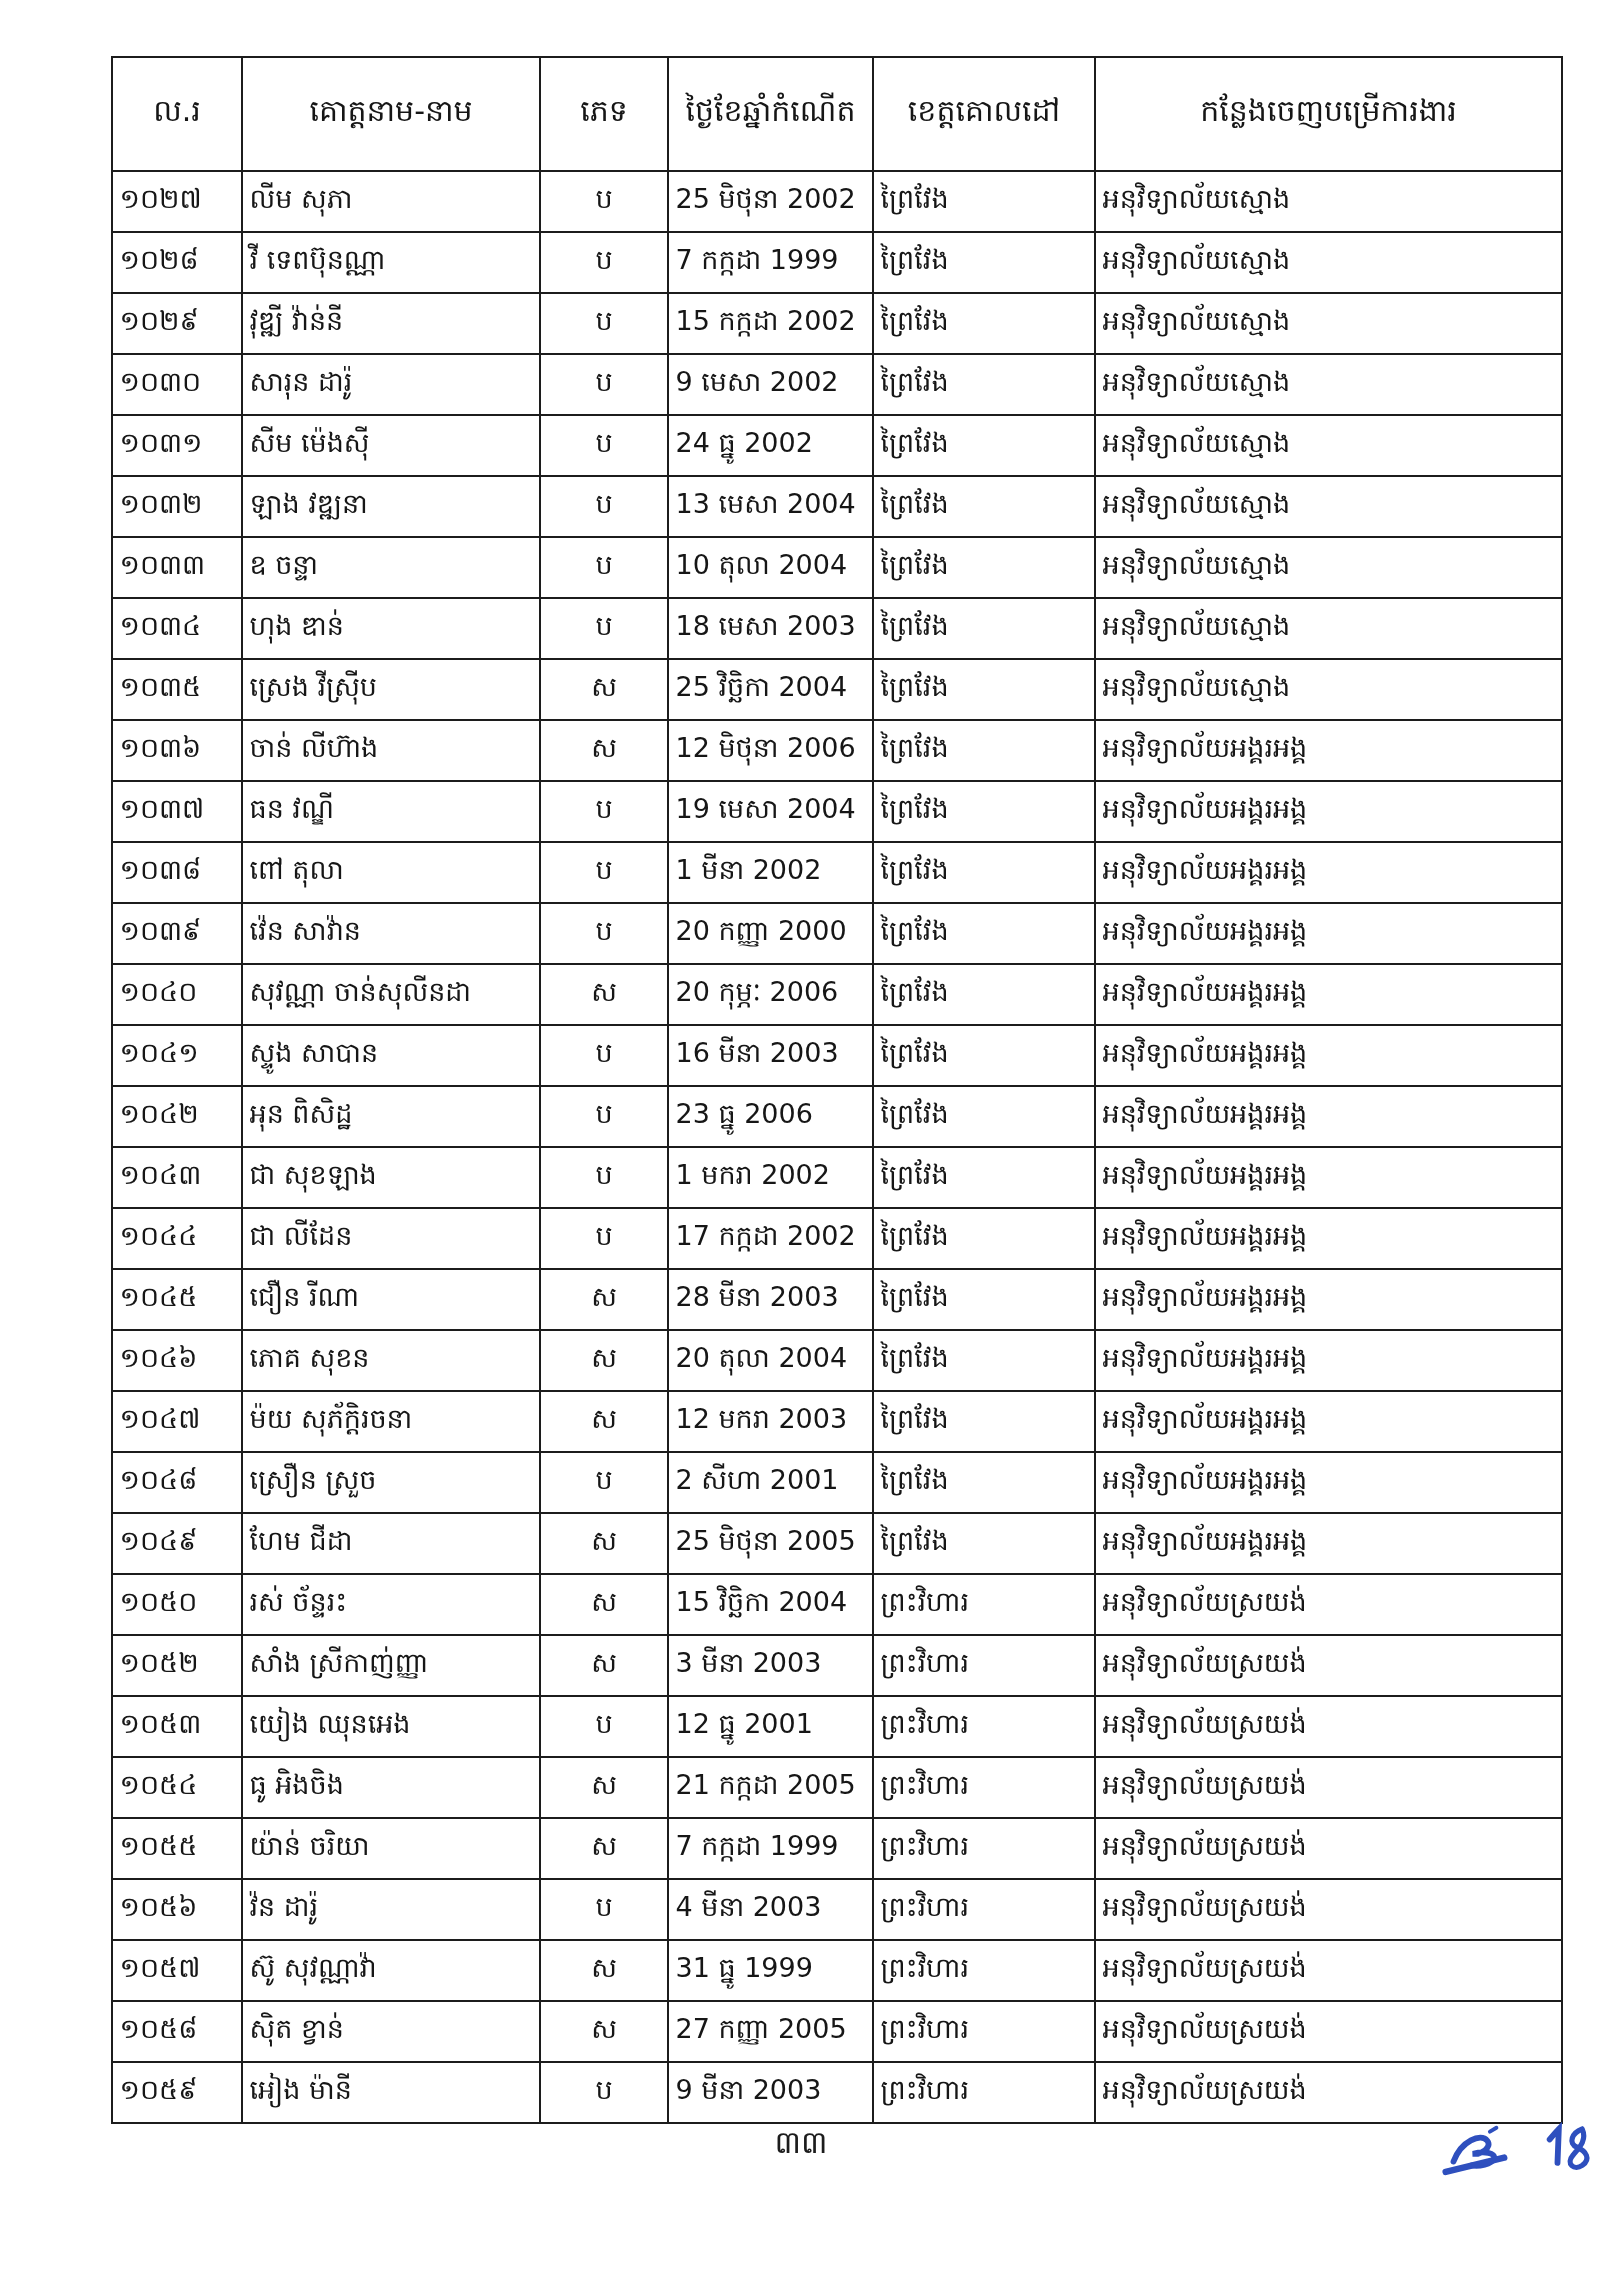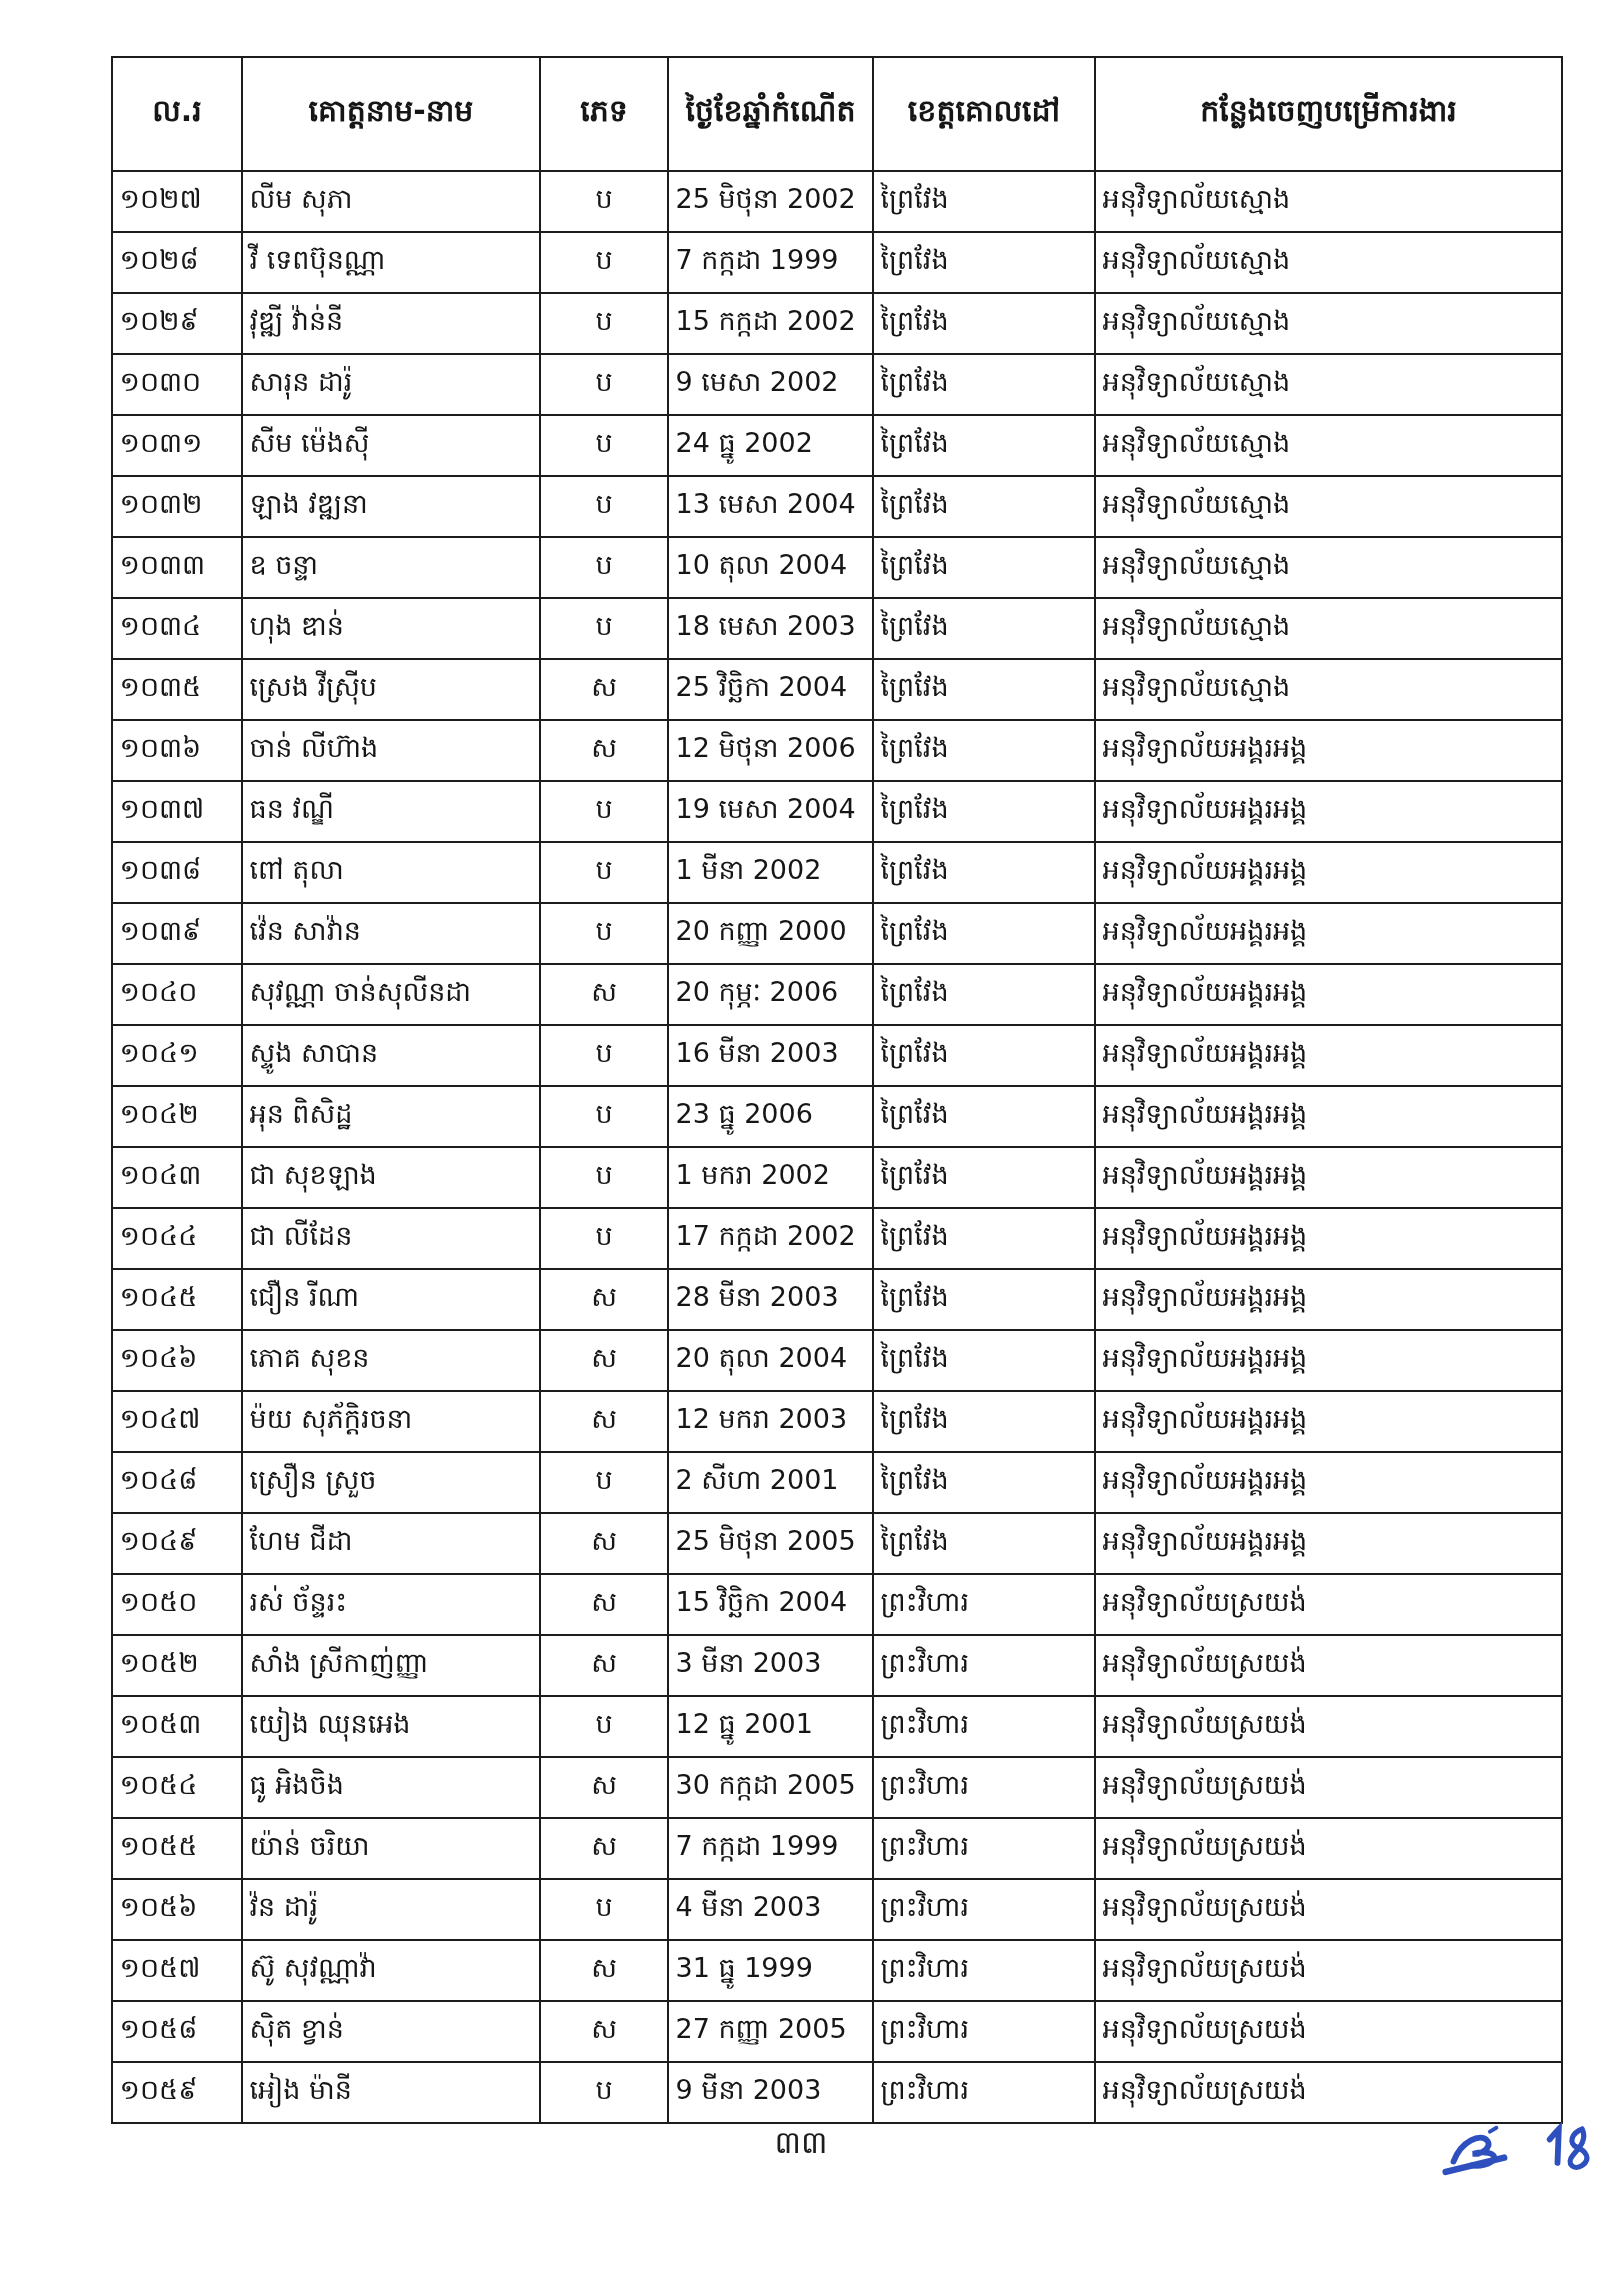--- a/index.html
+++ b/index.html
@@ -20,21 +20,21 @@
   }
   table.roster th, table.roster td {
     border:2px solid #1c1c1c;
     padding:0 6.5px;
     overflow:hidden;
   }
   table.roster { border:2.6px solid #141414; }
   thead th {
     height:112px;
     font-size:30px;
-    font-weight:bold;
+    font-weight:normal;
     vertical-align:middle;
     letter-spacing:0;
   }
   tbody td {
     height:59px;
     font-size:27px;
     vertical-align:middle;
     background:#ffffff;
   }
   td.c-no   { }
@@ -288,21 +288,21 @@
           <td class="c-name">យៀង ឈុនអេង</td>
           <td class="c-sex">ប</td>
           <td class="c-dob">12 ធ្នូ 2001</td>
           <td class="c-prov">ព្រះវិហារ</td>
           <td class="c-work">អនុវិទ្យាល័យស្រយង់</td>
         </tr>
         <tr>
           <td class="c-no">១០៥៤</td>
           <td class="c-name">ធូ អិងចិង</td>
           <td class="c-sex">ស</td>
-          <td class="c-dob">30 កក្កដា 2005</td>
+          <td class="c-dob">21 កក្កដា 2005</td>
           <td class="c-prov">ព្រះវិហារ</td>
           <td class="c-work">អនុវិទ្យាល័យស្រយង់</td>
         </tr>
         <tr>
           <td class="c-no">១០៥៥</td>
           <td class="c-name">យ៉ាន់ ចរិយា</td>
           <td class="c-sex">ស</td>
           <td class="c-dob">7 កក្កដា 1999</td>
           <td class="c-prov">ព្រះវិហារ</td>
           <td class="c-work">អនុវិទ្យាល័យស្រយង់</td>

